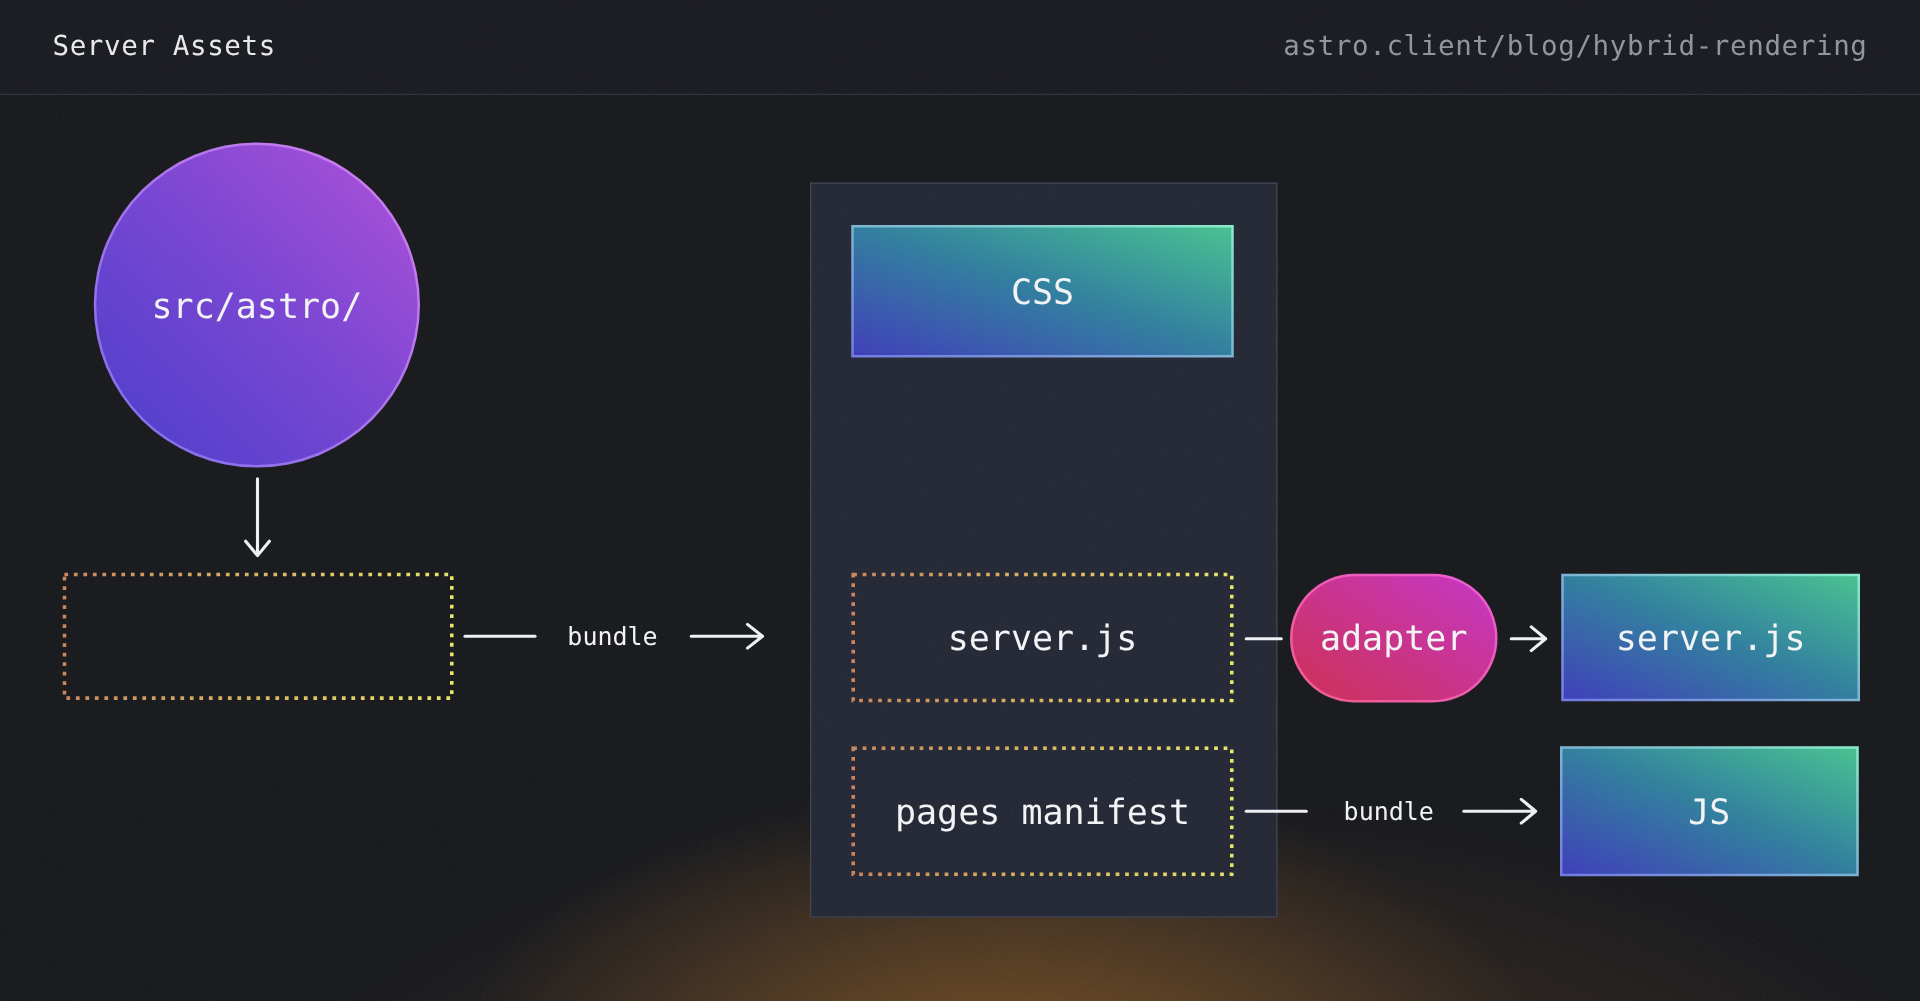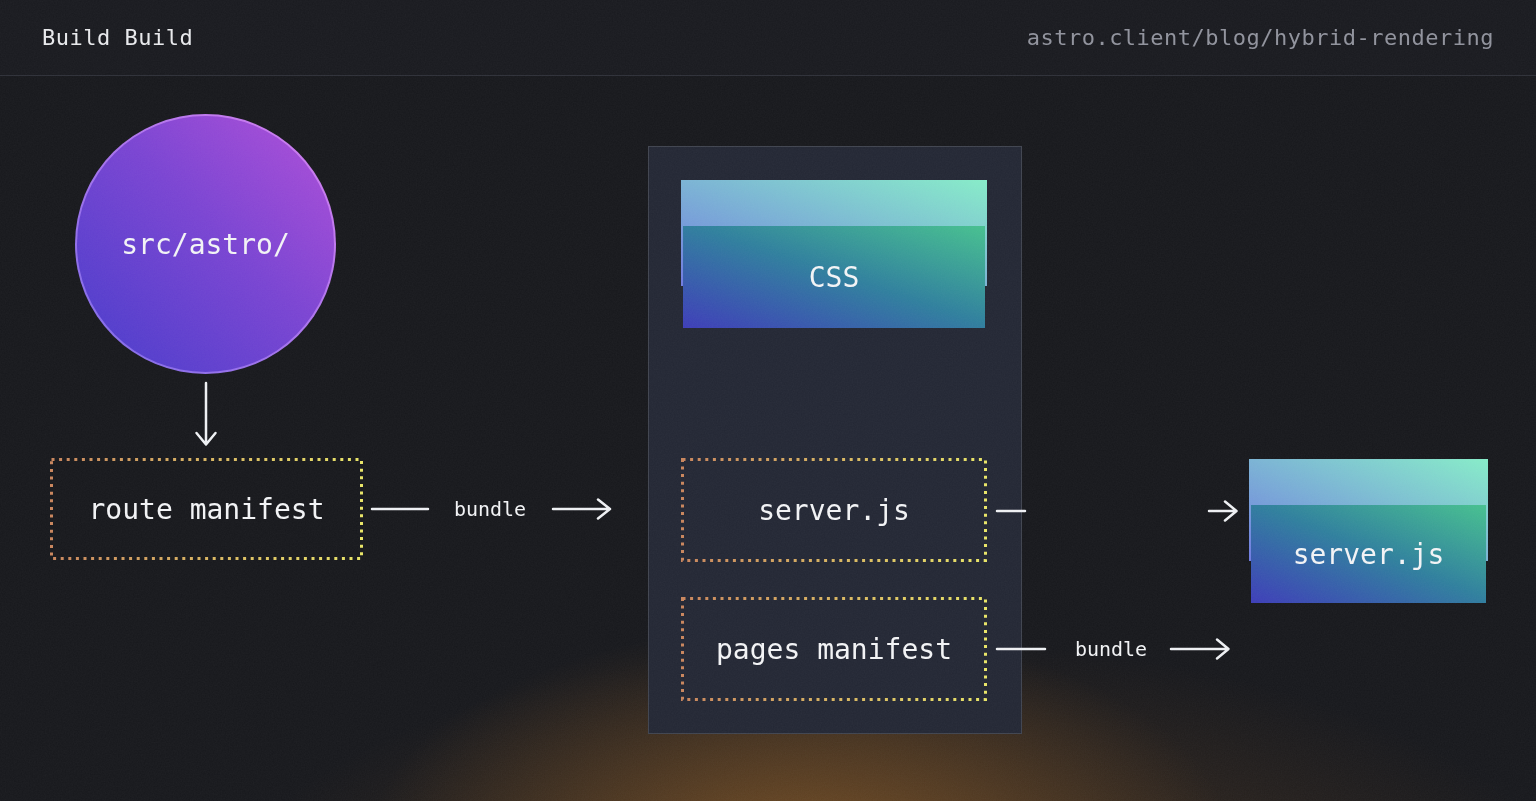--- a/index.html
+++ b/index.html
@@ -32,21 +32,21 @@
   
   .panel {
     position:absolute; left:648px; top:146px; width:374px; height:588px;
     background:#232734; border:1px solid #40444f; box-sizing:border-box; z-index:1;
   }
 
   
   .grad-wrap { position:absolute; z-index:3; padding:2px; box-sizing:border-box; }
   .grad-fill { width:100%; height:100%; display:flex; align-items:center; justify-content:center; box-sizing:border-box; }
   .teal-border   { background:linear-gradient(to top right, #6f7ae0, #86ecc8); }
-  .teal-fill     { background:linear-gradient(to top right, #3d3db8 0%, #2f7f9d 52%, #46c08f 100%);margin-top:44px; }
+  .teal-fill     { background:linear-gradient(to top right, #3d3db8 0%, #2f7f9d 52%, #46c08f 100%); }
   .purple-border { background:linear-gradient(to top right, #7a6ae8, #d57cf0); }
   .purple-fill   { background:linear-gradient(to top right, #463bca 0%, #7a44d2 55%, #b04ed8 100%); }
   .pink-border   { background:linear-gradient(to top right, #f0598a, #ee5ad8); }
   .pink-fill     { background:linear-gradient(to top right, #cd2d51 0%, #c434c4 100%); }
 
   .label { color:#f2f3f5; font-size:28px; white-space:nowrap; }
 
   
   #node-src-pages { left:75px; top:114px; width:261px; height:260px; border-radius:50%; }
   #node-src-pages .grad-fill { border-radius:50%; }
@@ -77,21 +77,21 @@
   .noise { position:absolute; left:0; top:0; z-index:5; pointer-events:none; }
 </style>
 </head>
 <body>
 
 <div class="stage">
 
   <div class="glow"></div>
 
   <header>
-    <div class="hdr-title">Build Build</div>
+    <div class="hdr-title">Server Assets</div>
     <div class="hdr-url">astro.client/blog/hybrid-rendering</div>
   </header>
 
   <div class="panel"></div>
 
   <svg class="connectors" width="1536" height="801">
     <path d="M206 383 V443 M196.5 433 L206 444.5 L215.5 433"></path>
     <path d="M372 509 H428"></path>
     <path d="M553 509 H608 M598 499.5 L610 509 L598 518.5"></path>
     <path d="M997 511 H1025"></path>
@@ -109,21 +109,20 @@
   <div class="dotted-box" id="node-route-manifest">
     <svg width="313" height="102">
       <defs>
           <linearGradient id="dg1" x1="0" y1="0" x2="1" y2="0">
         <stop offset="0" stop-color="#c9855c"></stop>
             <stop offset="1" stop-color="#e9e566"></stop>
       </linearGradient>
         </defs>
       <rect x="1.5" y="1.5" width="310" height="99" fill="none" stroke="url(#dg1)" stroke-width="3" stroke-dasharray="3 4.6"></rect>
     </svg>
-    <span class="label">route manifest</span>
   </div>
 
   <div class="grad-wrap teal-border" id="node-css">
     <div class="grad-fill teal-fill">
       <span class="label">CSS</span>
     </div>
   </div>
 
 
   <div class="dotted-box" id="node-serverjs-mid">
@@ -145,27 +144,37 @@
           <linearGradient id="dg3" x1="0" y1="0" x2="1" y2="0">
         <stop offset="0" stop-color="#c9855c"></stop>
             <stop offset="1" stop-color="#e9e566"></stop>
       </linearGradient>
         </defs>
       <rect x="1.5" y="1.5" width="303" height="101" fill="none" stroke="url(#dg3)" stroke-width="3" stroke-dasharray="3 4.6"></rect>
     </svg>
     <span class="label">pages manifest</span>
   </div>
 
+  <div class="grad-wrap pink-border" id="node-adapter">
+    <div class="grad-fill pink-fill">
+      <span class="label">adapter</span>
+    </div>
+  </div>
 
   <div class="grad-wrap teal-border" id="node-serverjs-out">
     <div class="grad-fill teal-fill">
       <span class="label">server.js</span>
     </div>
   </div>
 
+  <div class="grad-wrap teal-border" id="node-js-out">
+    <div class="grad-fill teal-fill">
+      <span class="label">JS</span>
+    </div>
+  </div>
 
   <div class="edge-label" id="edge-bundle-1">bundle</div>
   <div class="edge-label" id="edge-bundle-2">bundle</div>
 
   <svg class="noise" width="1536" height="801">
     <filter id="grain">
       <feTurbulence type="fractalNoise" baseFrequency="0.75" numOctaves="2" stitchTiles="stitch"></feTurbulence>
       <feColorMatrix type="matrix" values="0 0 0 0 0.85  0 0 0 0 0.85  0 0 0 0 0.9  0 0 0 0.6 0"></feColorMatrix>
     </filter>
     <rect width="1536" height="801" filter="url(#grain)" opacity="0.07"></rect>

